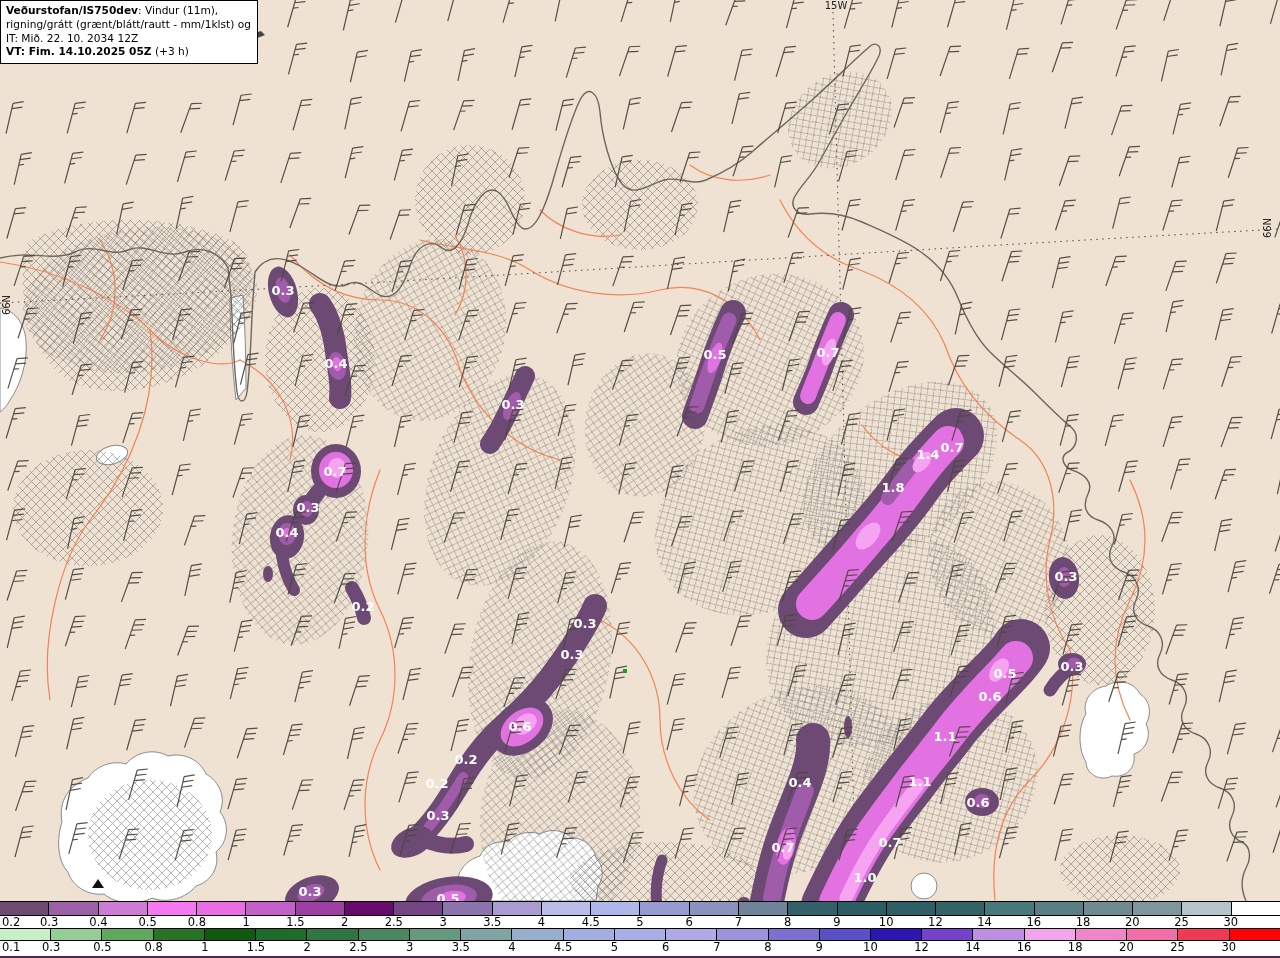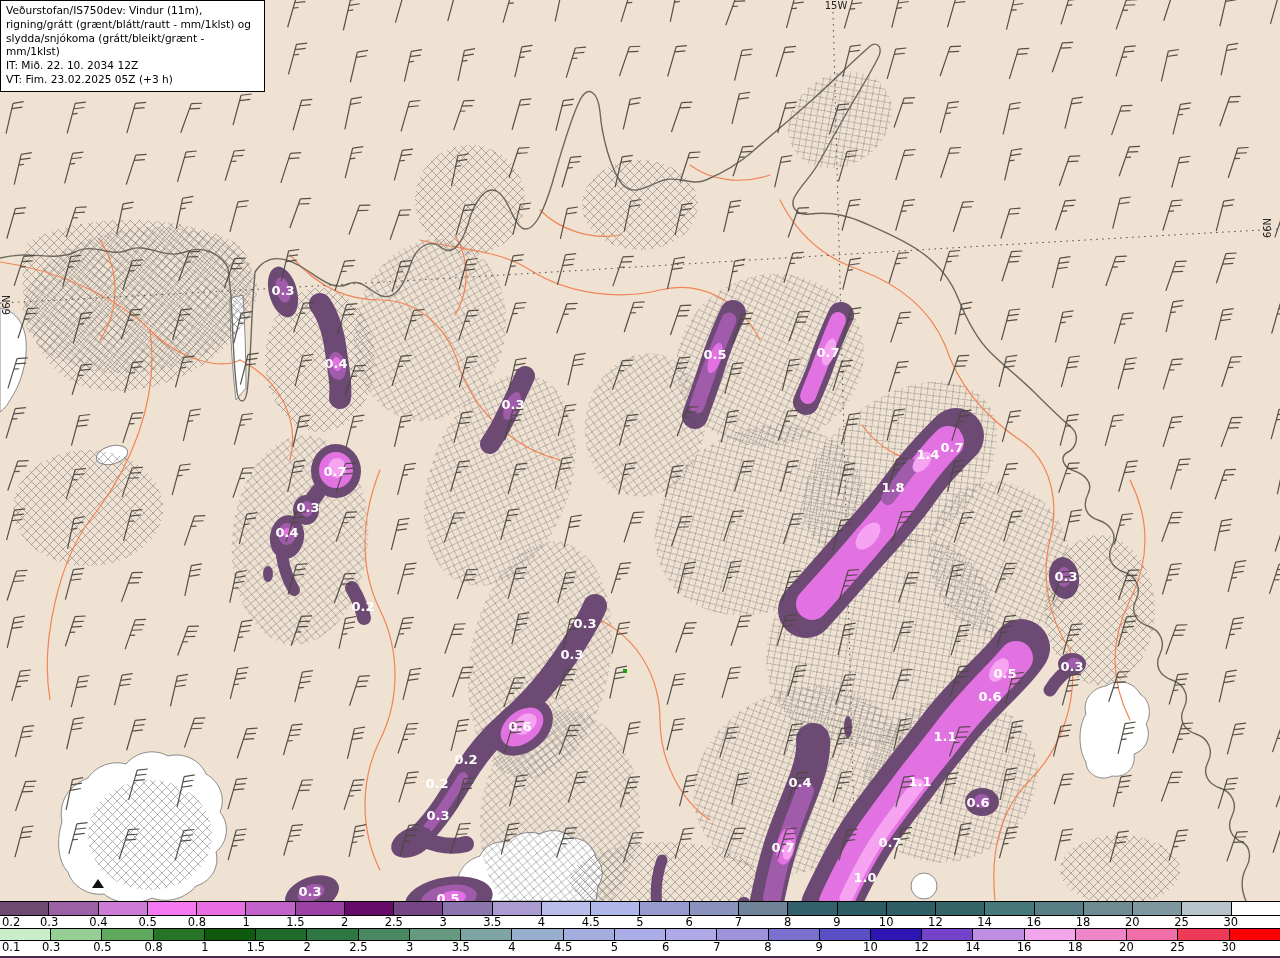--- a/index.html
+++ b/index.html
@@ -1,21 +1,21 @@
 <!DOCTYPE html>
 <html><head>
 <meta charset="utf-8">
 <style>
   html,body{margin:0;padding:0;background:#ffffff}
   #wrap{position:relative;width:1280px;height:958px;overflow:hidden;
         font-family:"DejaVu Sans","Liberation Sans",sans-serif;background:#efe2d2}
   #mapsvg{position:absolute;top:0;left:0;display:block}
   #titlebox{position:absolute;top:0;left:0;background:#ffffff;border:1px solid #000;
             padding:3px 6px 4px 5px;font-size:10.6px;line-height:1.3;color:#000;max-width:252px;z-index:5}
-  #titlebox b{font-weight:normal}
+  #titlebox b{font-weight:bold}
   .bar{position:absolute;left:0;width:1280px;display:flex;border-top:1px solid #000;
        border-bottom:1px solid #000;box-sizing:border-box;z-index:6}
   .bar .seg{flex:1 1 0;border-right:1px solid #000;box-sizing:border-box;height:100%}
   .bar .seg:last-child{border-right:none}
   #bar1{top:901px;height:15px}
   #strip1{top:916px;height:12px}
   #bar2{top:928px;height:13px}
   #strip2{top:941px;height:15px}
   .lblstrip{position:absolute;left:0;width:1280px;background:#ffffff;z-index:6}
   .lblstrip span{position:absolute;top:-1px;font-size:11.5px;color:#000;
@@ -1376,23 +1376,22 @@
       <g font-size="10" fill="#222" font-family="&quot;DejaVu Sans&quot;,&quot;Liberation Sans&quot;,sans-serif">
         <text x="836" y="9" text-anchor="middle">15W</text>
         <text x="10" y="305" text-anchor="middle" transform="rotate(-90 10 305)">66N</text>
         <text x="1271" y="228" text-anchor="middle" transform="rotate(-90 1271 228)">66N</text>
       </g>
     </svg>
 
   <div id="titlebox">
     <div><b>Veðurstofan/IS750dev</b><span>: Vindur (11m),</span></div>
     <div>rigning/grátt (grænt/blátt/rautt - mm/1klst) og</div>
-    <div>slydda/snjókoma (grátt/bleikt/grænt - mm/1klst)</div>
     <div>IT: Mið. 22. 10. 2034 12Z</div>
-    <div><b>VT: Fim. 23.02.2025 05Z</b><span> (+3 h)</span></div>
+    <div><b>VT: Fim. 14.10.2025 05Z</b><span> (+3 h)</span></div>
   </div>
 
   <div id="bar1" class="bar">
       <div class="seg" style="background: rgb(110, 74, 114);"></div>
       <div class="seg" style="background: rgb(156, 96, 166);"></div>
       <div class="seg" style="background: rgb(204, 124, 212);"></div>
       <div class="seg" style="background: rgb(244, 120, 240);"></div>
       <div class="seg" style="background: rgb(233, 110, 227);"></div>
       <div class="seg" style="background: rgb(194, 97, 201);"></div>
       <div class="seg" style="background: rgb(156, 64, 164);"></div>

